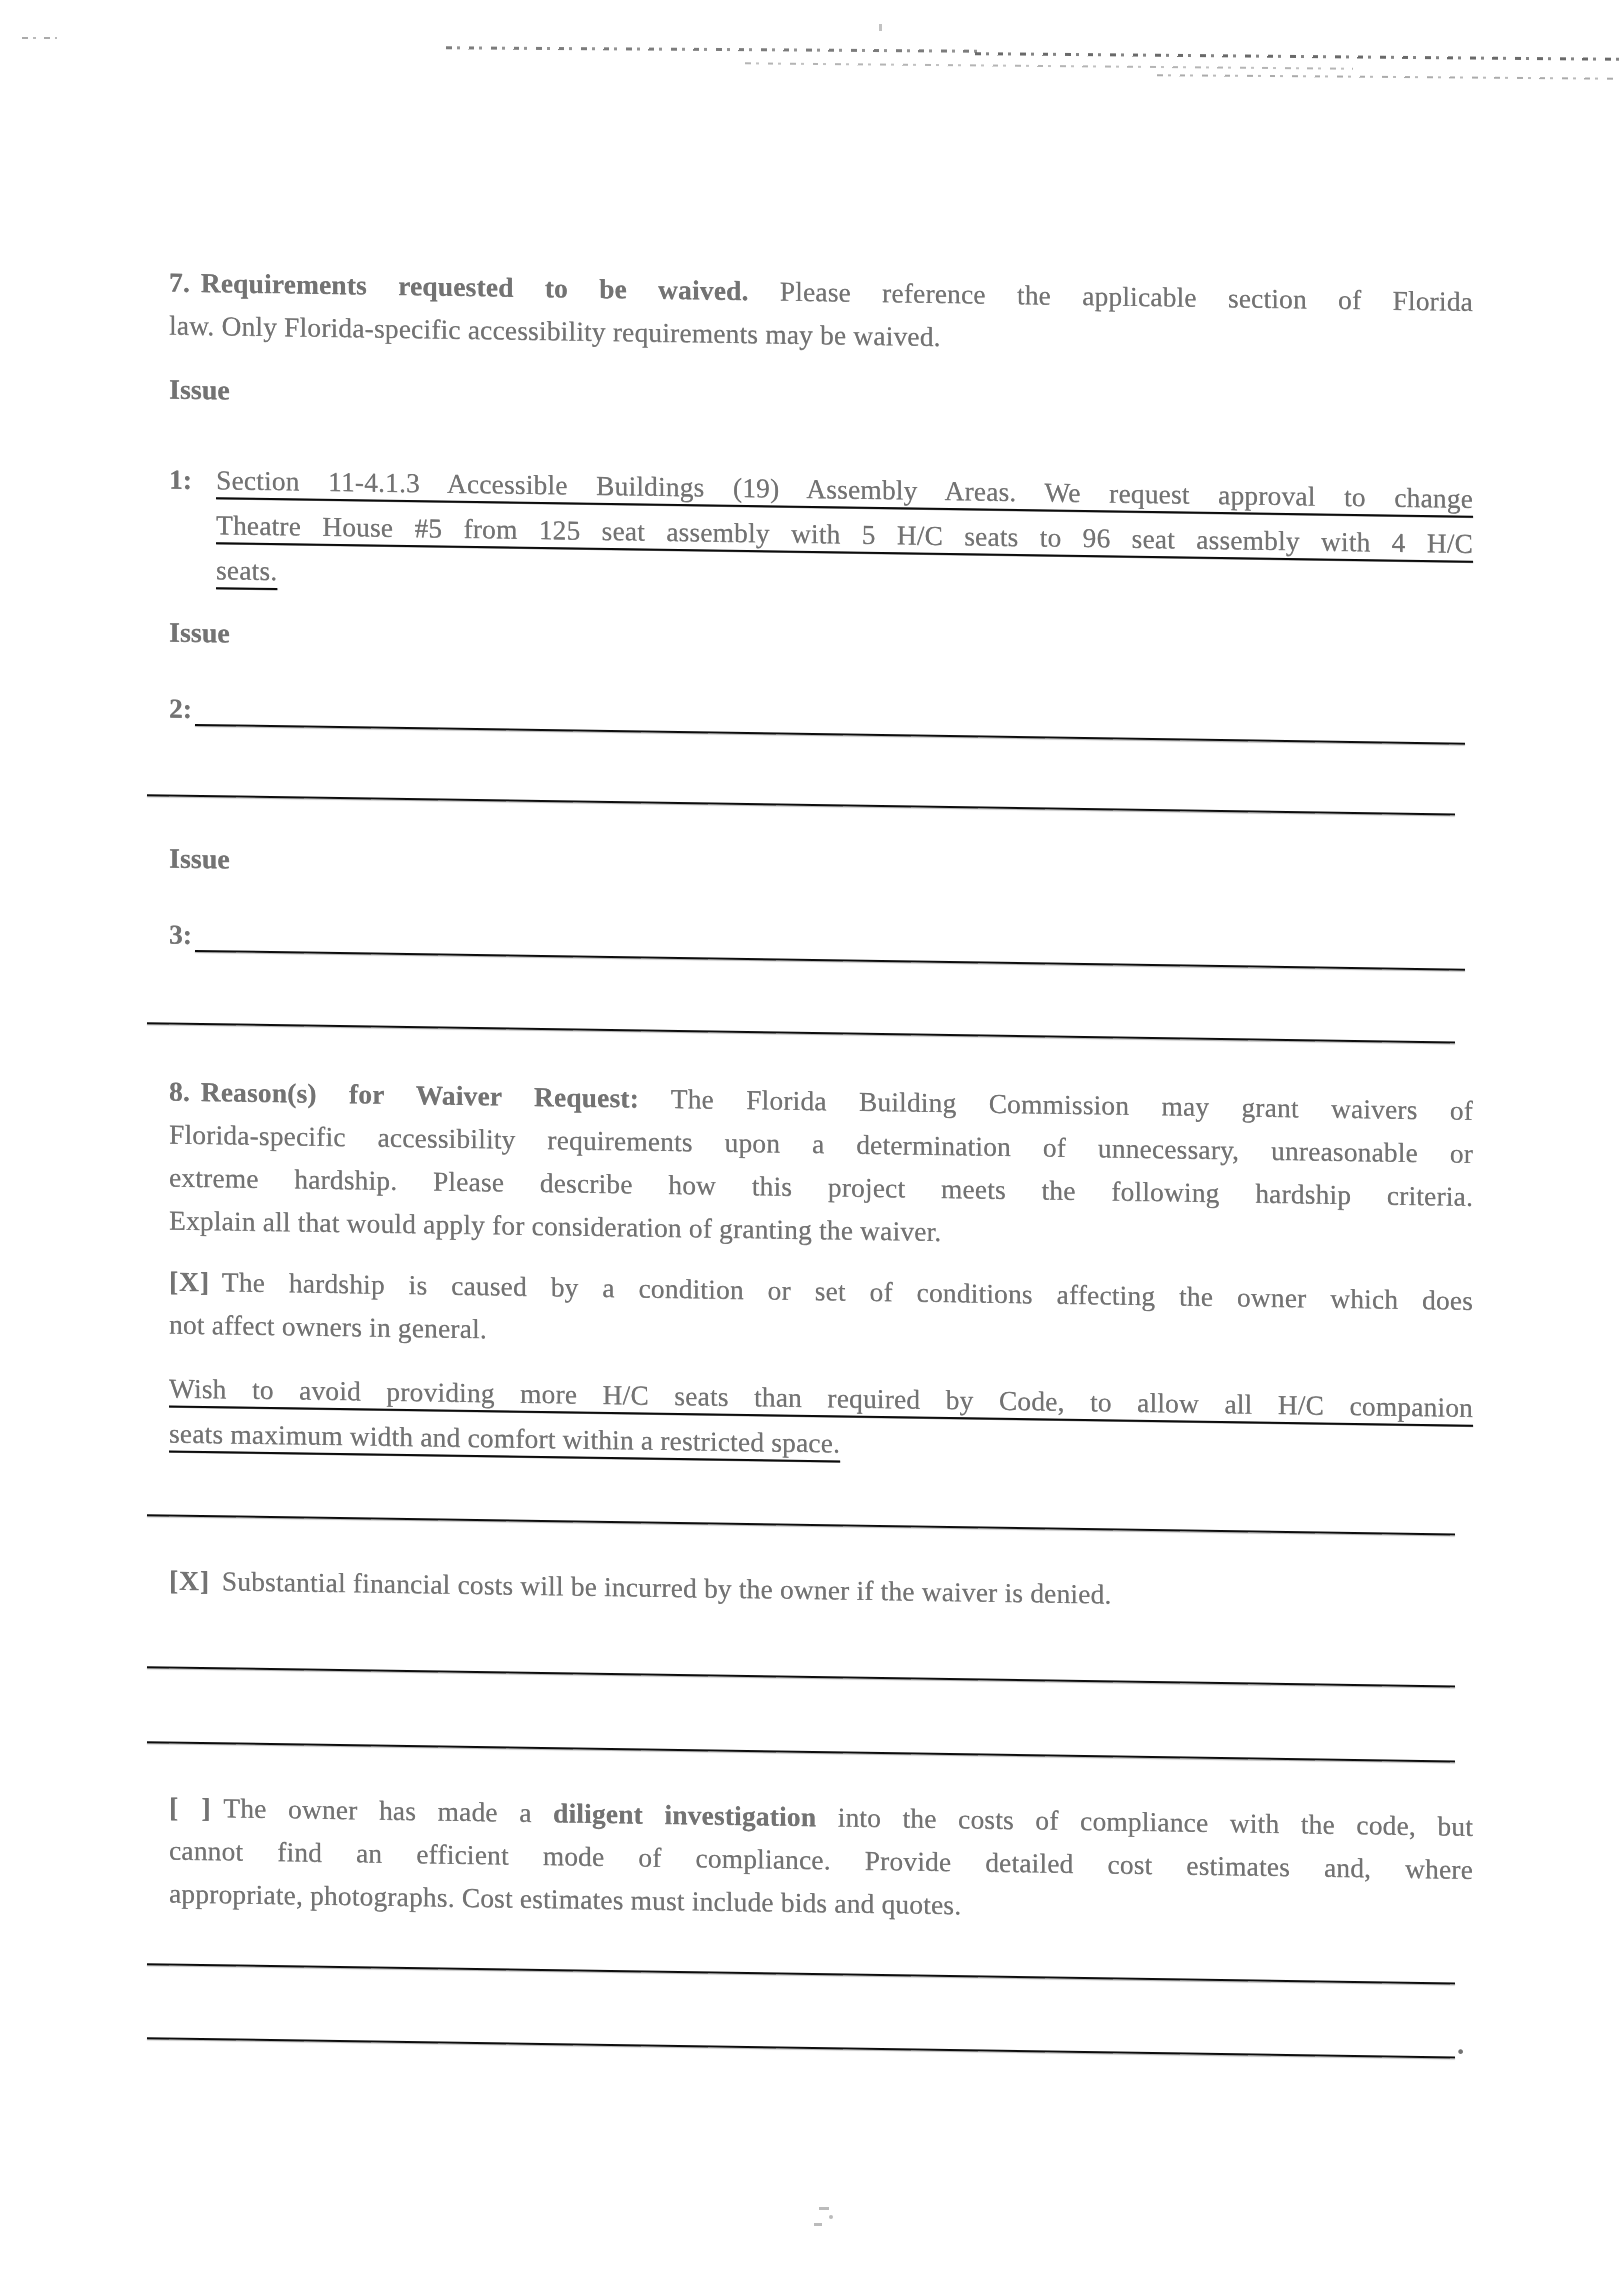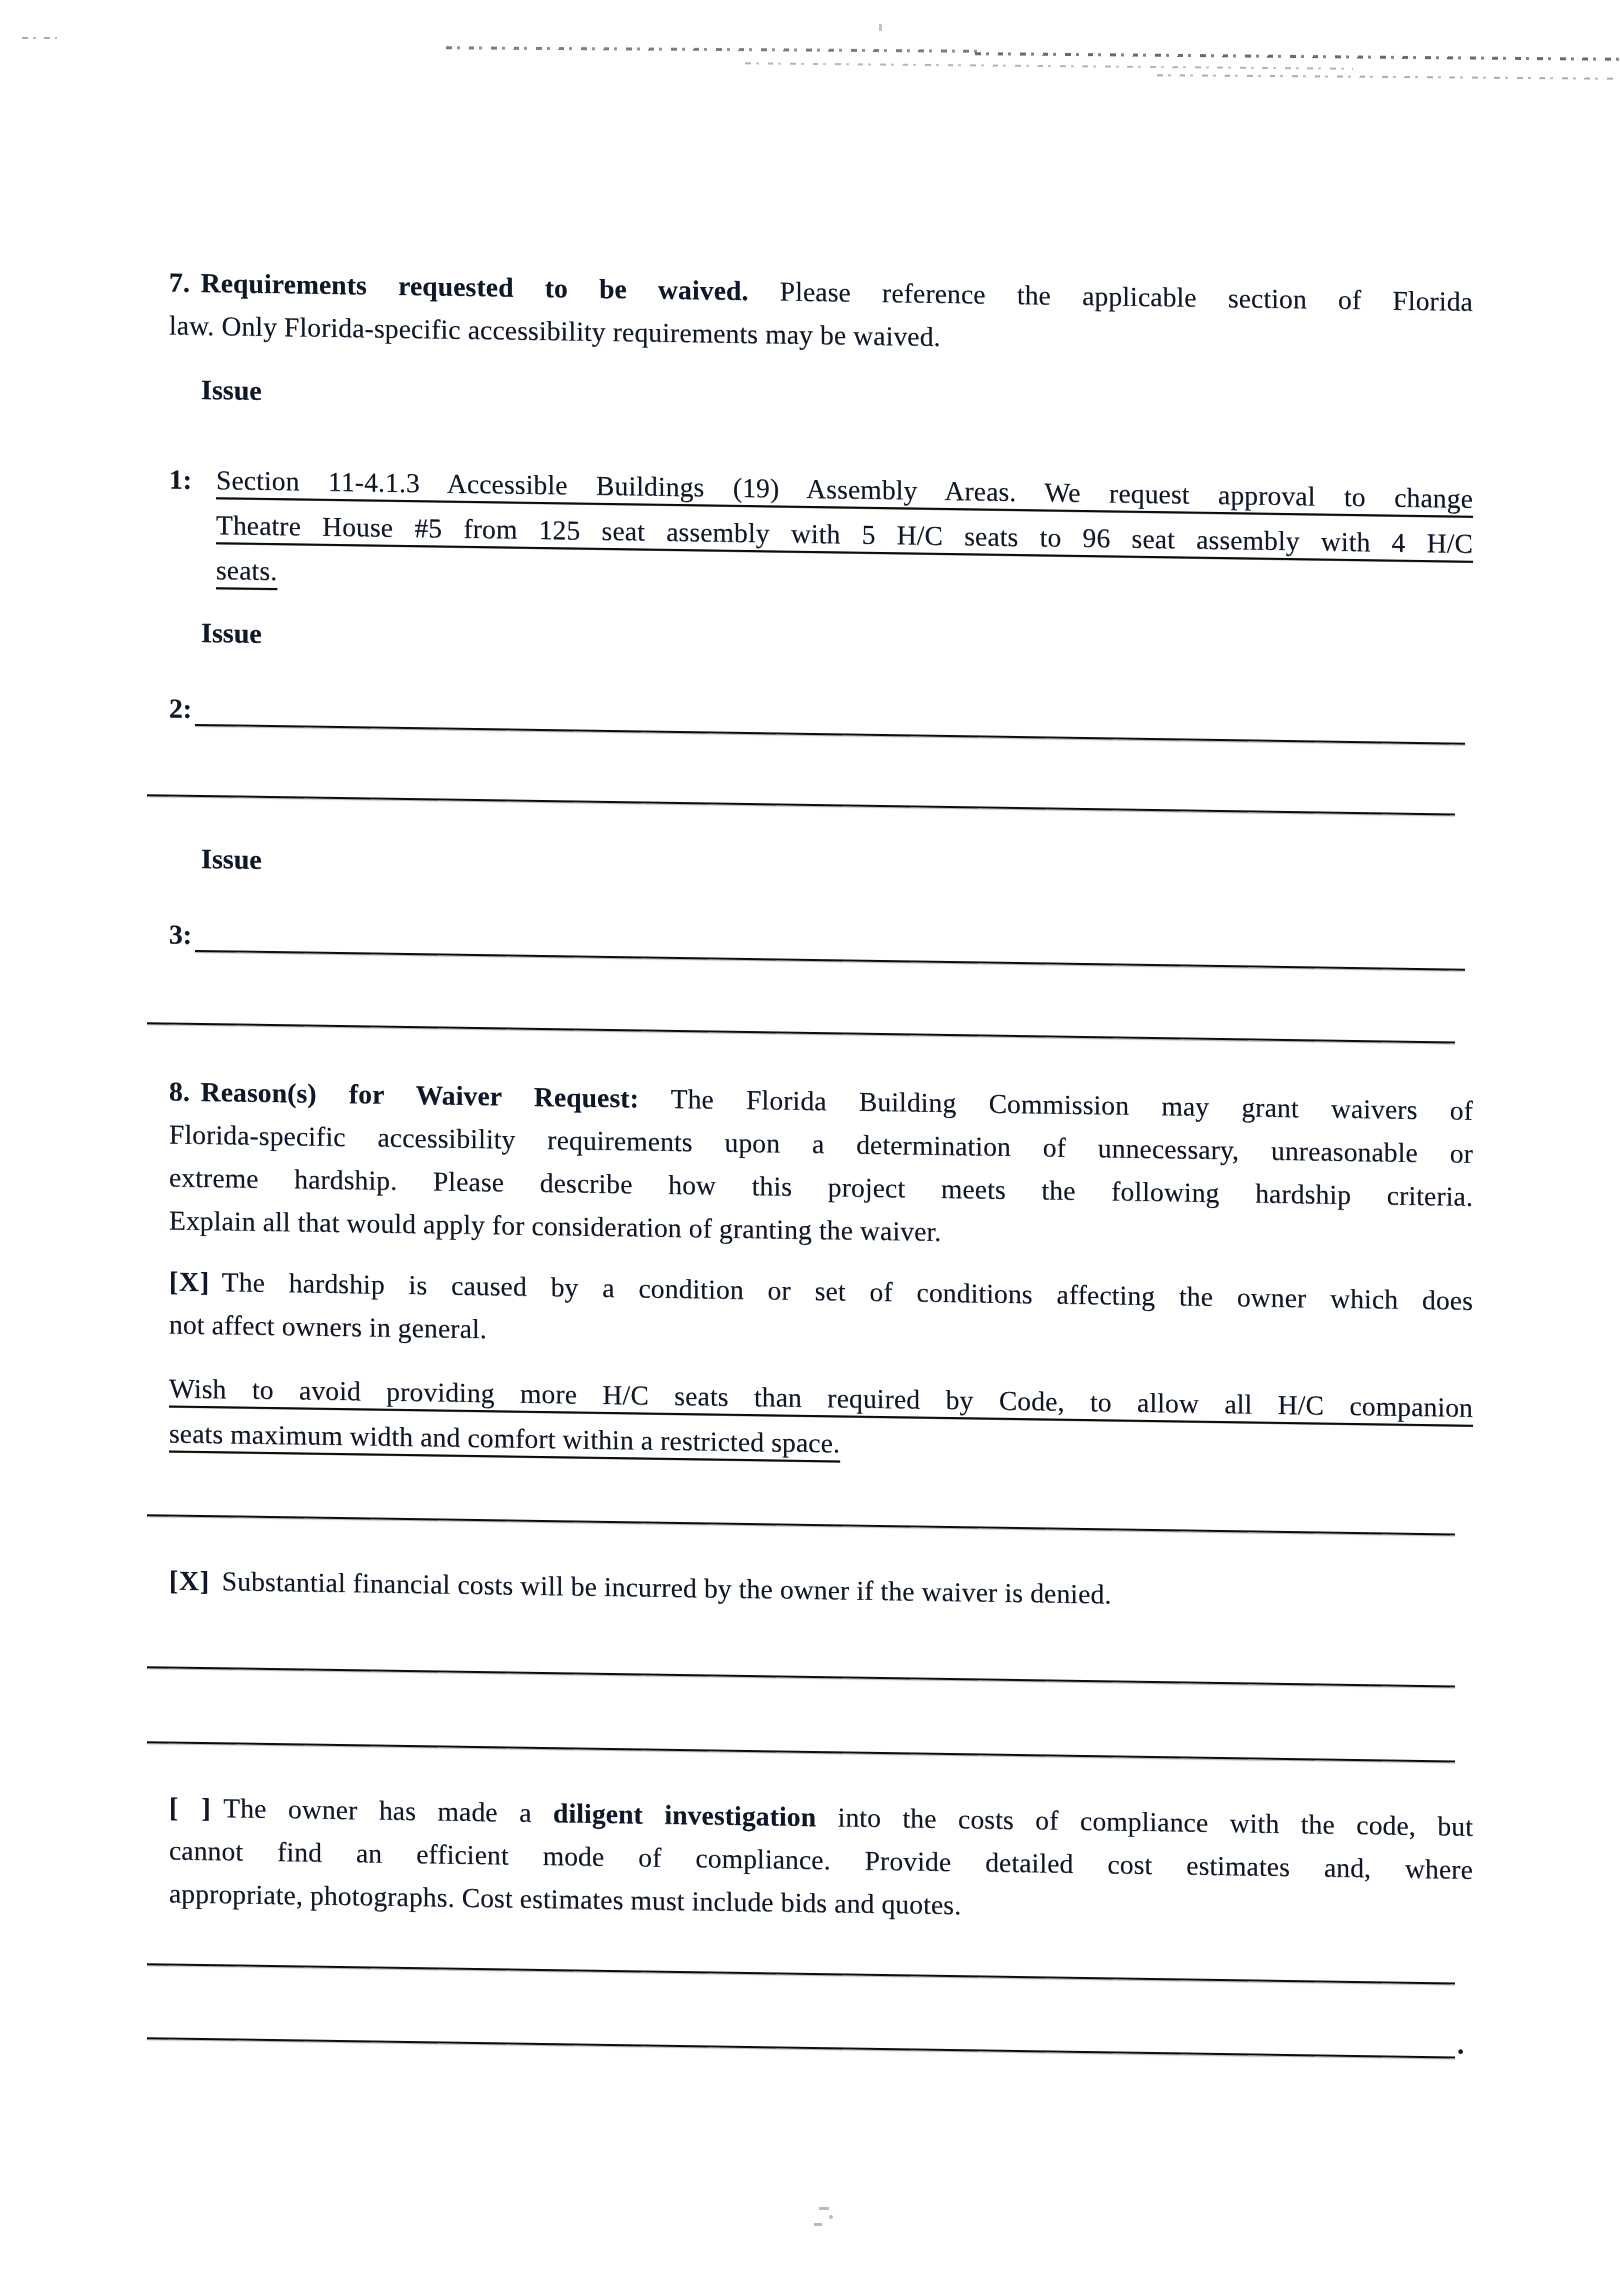--- a/index.html
+++ b/index.html
@@ -2,36 +2,36 @@
 <html><head>
 <meta charset="utf-8">
 <style>
   html,body{margin:0;padding:0;background:#e9e9e9;}
   .sheet{
     position:relative;
     width:1620px;height:2292px;
     background:#ffffff;
     overflow:hidden;
     font-family:"Liberation Serif","DejaVu Serif",serif;
-    color:#0f172a;
+    color:#737373;
   }
   .rot{position:absolute;left:0;top:0;width:1620px;height:2292px;
        transform:skewY(0.85deg);transform-origin:0 0;}
   .para{position:absolute;left:169px;width:1304px;}
   .line{line-height:43px;font-size:27.4px;letter-spacing:0.2px;
         text-shadow:0.2px 0.3px 0.6px rgba(0,0,0,.45);}
   .lh46 .line{line-height:45px;}
   .just{text-align:justify;text-align-last:justify;}
   .b{font-weight:bold;}
   .num-pre{font-weight:bold;margin-right:10.8px;}
   .cb{font-weight:bold;margin-right:11.8px;letter-spacing:1px;}
   .ul{text-decoration:underline;text-decoration-thickness:2.4px;text-underline-offset:7.8px;
       text-decoration-color:#0c0c0c;}
   .head{position:absolute;left:169px;font-size:28px;font-weight:bold;line-height:43px;
-        text-shadow:0.2px 0.3px 0.6px rgba(0,0,0,.45);margin-left:32px;}
+        text-shadow:0.2px 0.3px 0.6px rgba(0,0,0,.45);}
   .numrow{position:absolute;left:169px;width:1296px;height:45px;
           display:flex;align-items:flex-end;}
   .inum{font-weight:bold;font-size:27.4px;line-height:45px;
         text-shadow:0.2px 0.3px 0.6px rgba(0,0,0,.45);}
   .writein{flex:1;border-bottom:2.5px solid #0d0d0d;margin:0 0 5.9px 2.9px;
            box-shadow:0 1px 1px rgba(40,40,40,.35);}
   .blank{position:absolute;left:147px;width:1308px;height:0;
          border-top:2.5px solid #0d0d0d;box-shadow:0 1px 1px rgba(40,40,40,.35);}
   .iflex{display:flex;align-items:flex-start;}
   .inumcol{width:47px;flex:0 0 47px;}

